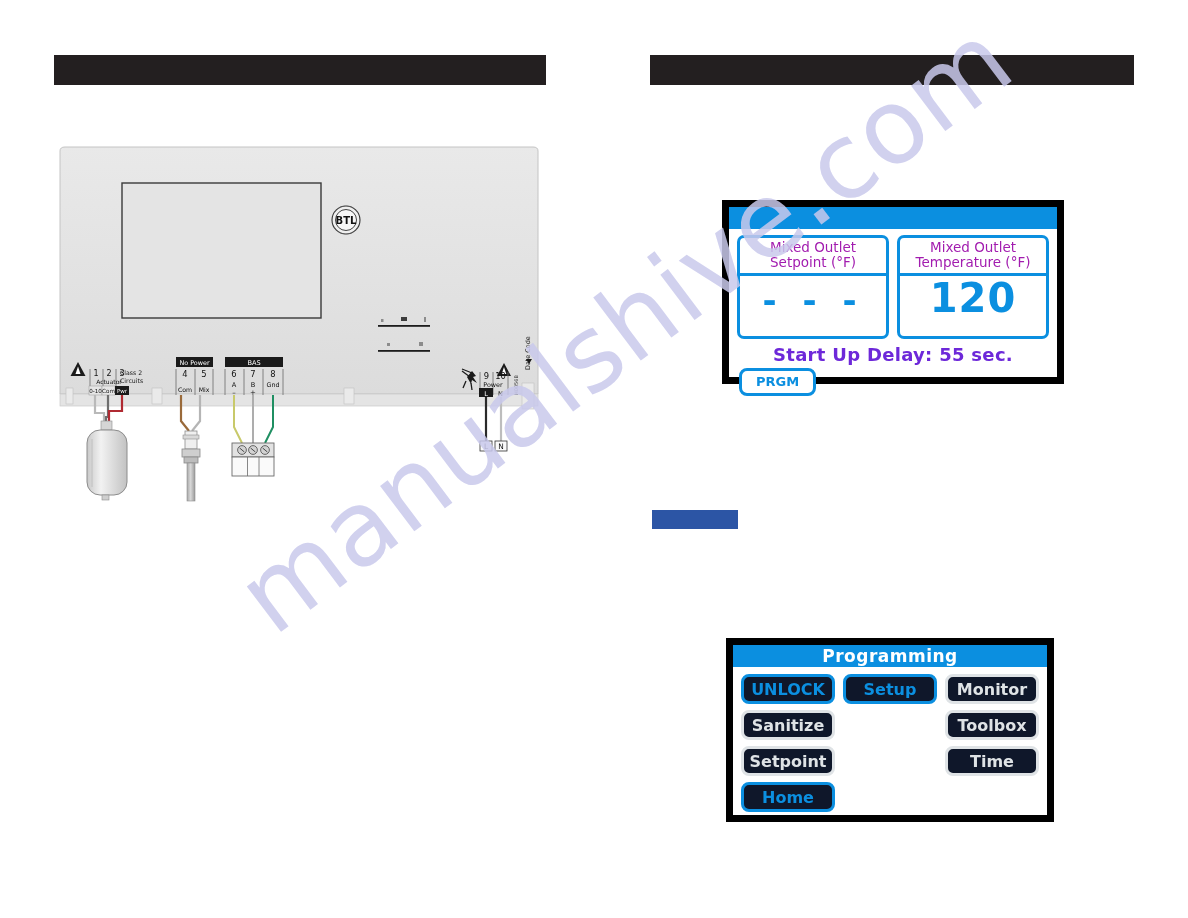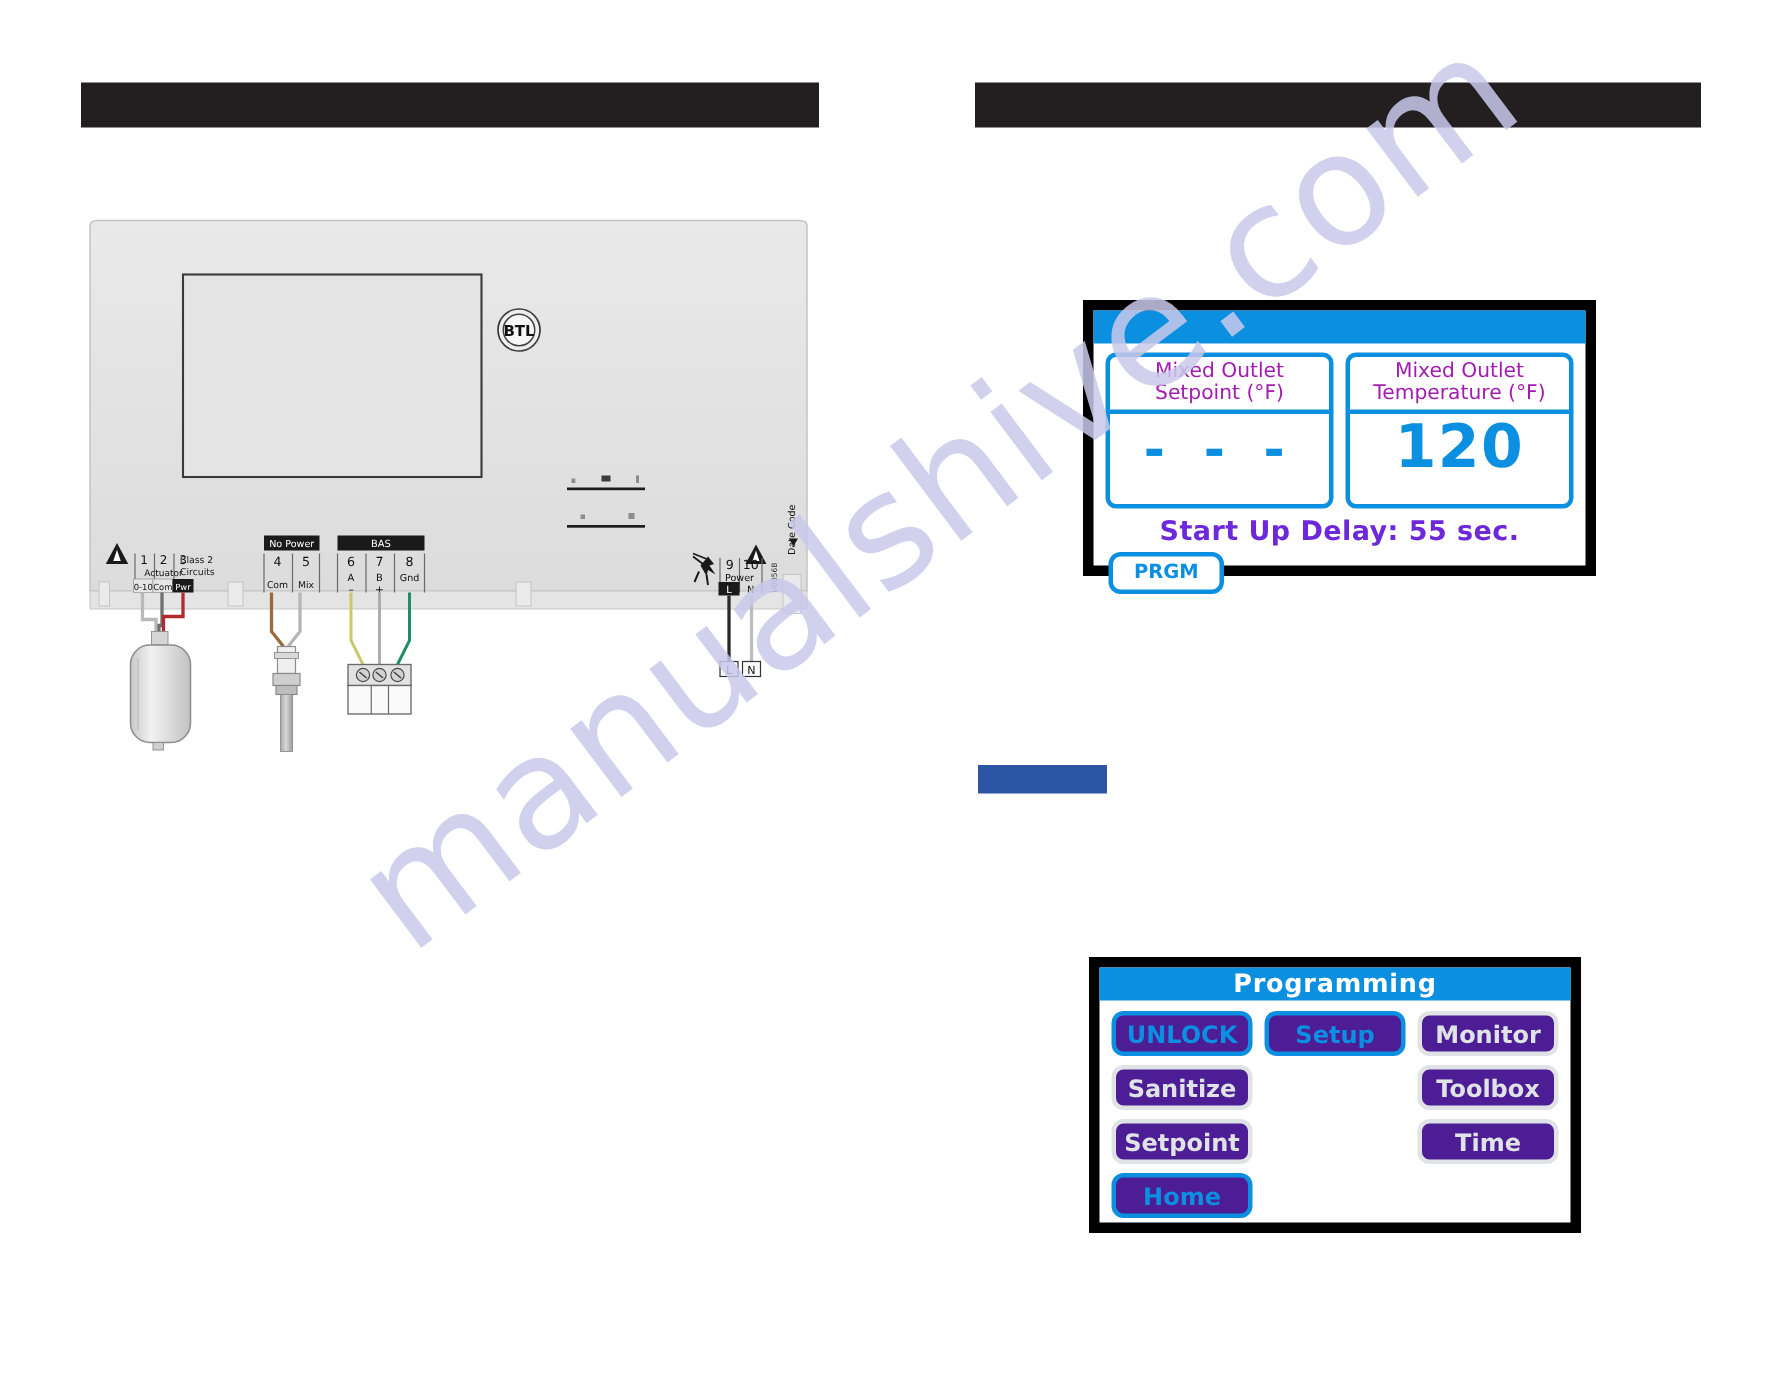--- a/index.html
+++ b/index.html
@@ -162,21 +162,21 @@
   }
   .prog-btn {
     border: 3px solid #0b8fe0;
     border-radius: 8px;
     color: #0b8fe0;
     font-weight: bold;
     font-size: 16px;
     display: flex;
     align-items: center;
     justify-content: center;
-    background: #4c1d95;
+    background: #0f172a;
     box-sizing: border-box;
     font-family: "DejaVu Sans", sans-serif;
   }
   .prog-btn.disabled {
     border-color: #dfe3e6;
     color: #dfe3e6;
   }
   .prog-btn.blank {
     border: none;
     background: transparent;

